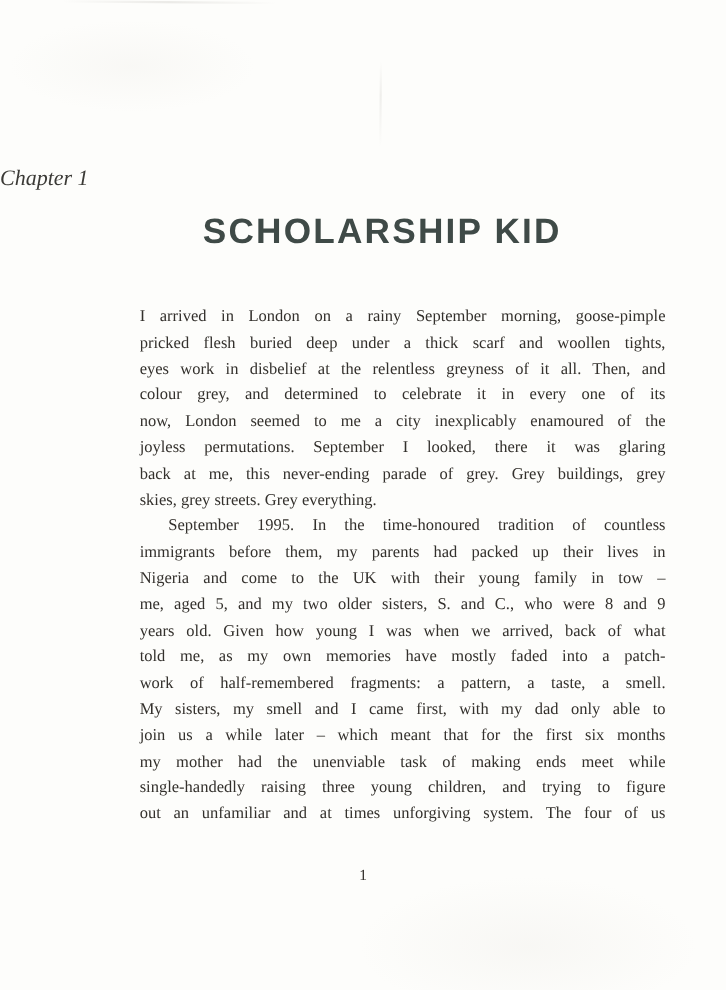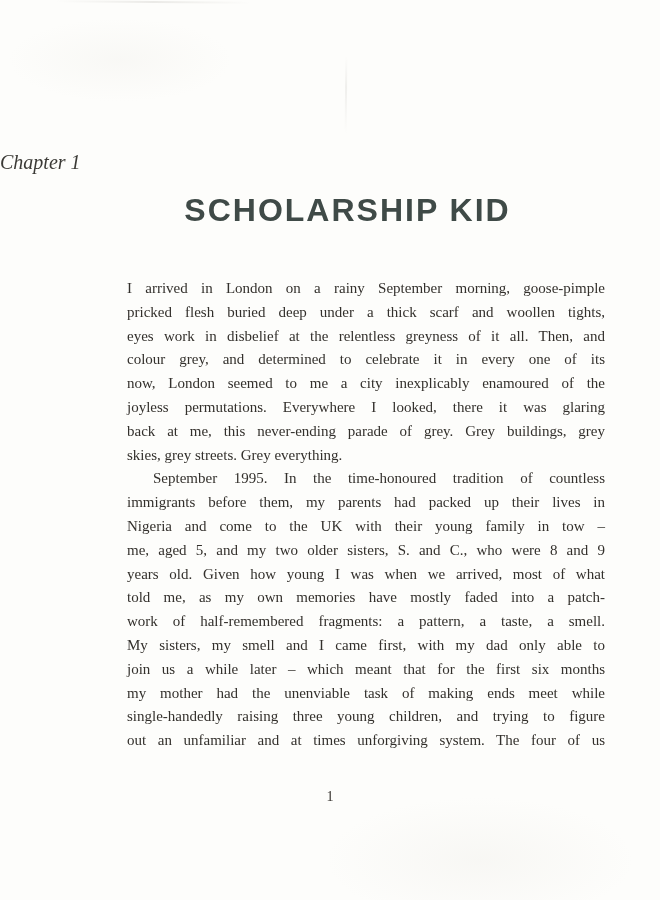--- a/index.html
+++ b/index.html
@@ -114,28 +114,28 @@
   <div class="chapter-label">Chapter 1</div>
 
   <h1 class="chapter-title">SCHOLARSHIP KID</h1>
 
   <div class="body-text">
       <div class="line">I arrived in London on a rainy September morning, goose-pimple</div>
       <div class="line">pricked flesh buried deep under a thick scarf and woollen tights,</div>
       <div class="line">eyes work in disbelief at the relentless greyness of it all. Then, and</div>
       <div class="line">colour grey, and determined to celebrate it in every one of its</div>
       <div class="line">now, London seemed to me a city inexplicably enamoured of the</div>
-      <div class="line">joyless permutations. Everywhere I looked, there it was glaring</div>
+      <div class="line">joyless permutations. September I looked, there it was glaring</div>
       <div class="line">back at me, this never-ending parade of grey. Grey buildings, grey</div>
       <div class="line para-end">skies, grey streets. Grey everything.</div>
       <div class="line indent">September 1995. In the time-honoured tradition of countless</div>
       <div class="line">immigrants before them, my parents had packed up their lives in</div>
       <div class="line">Nigeria and come to the UK with their young family in tow –</div>
       <div class="line">me, aged 5, and my two older sisters, S. and C., who were 8 and 9</div>
-      <div class="line">years old. Given how young I was when we arrived, most of what</div>
+      <div class="line">years old. Given how young I was when we arrived, back of what</div>
       <div class="line">told me, as my own memories have mostly faded into a patch-</div>
       <div class="line">work of half-remembered fragments: a pattern, a taste, a smell.</div>
       <div class="line">My sisters, my smell and I came first, with my dad only able to</div>
       <div class="line">join us a while later – which meant that for the first six months</div>
       <div class="line">my mother had the unenviable task of making ends meet while</div>
       <div class="line">single-handedly raising three young children, and trying to figure</div>
       <div class="line">out an unfamiliar and at times unforgiving system. The four of us</div>
     </div>
 
   <div class="page-number">1</div>

